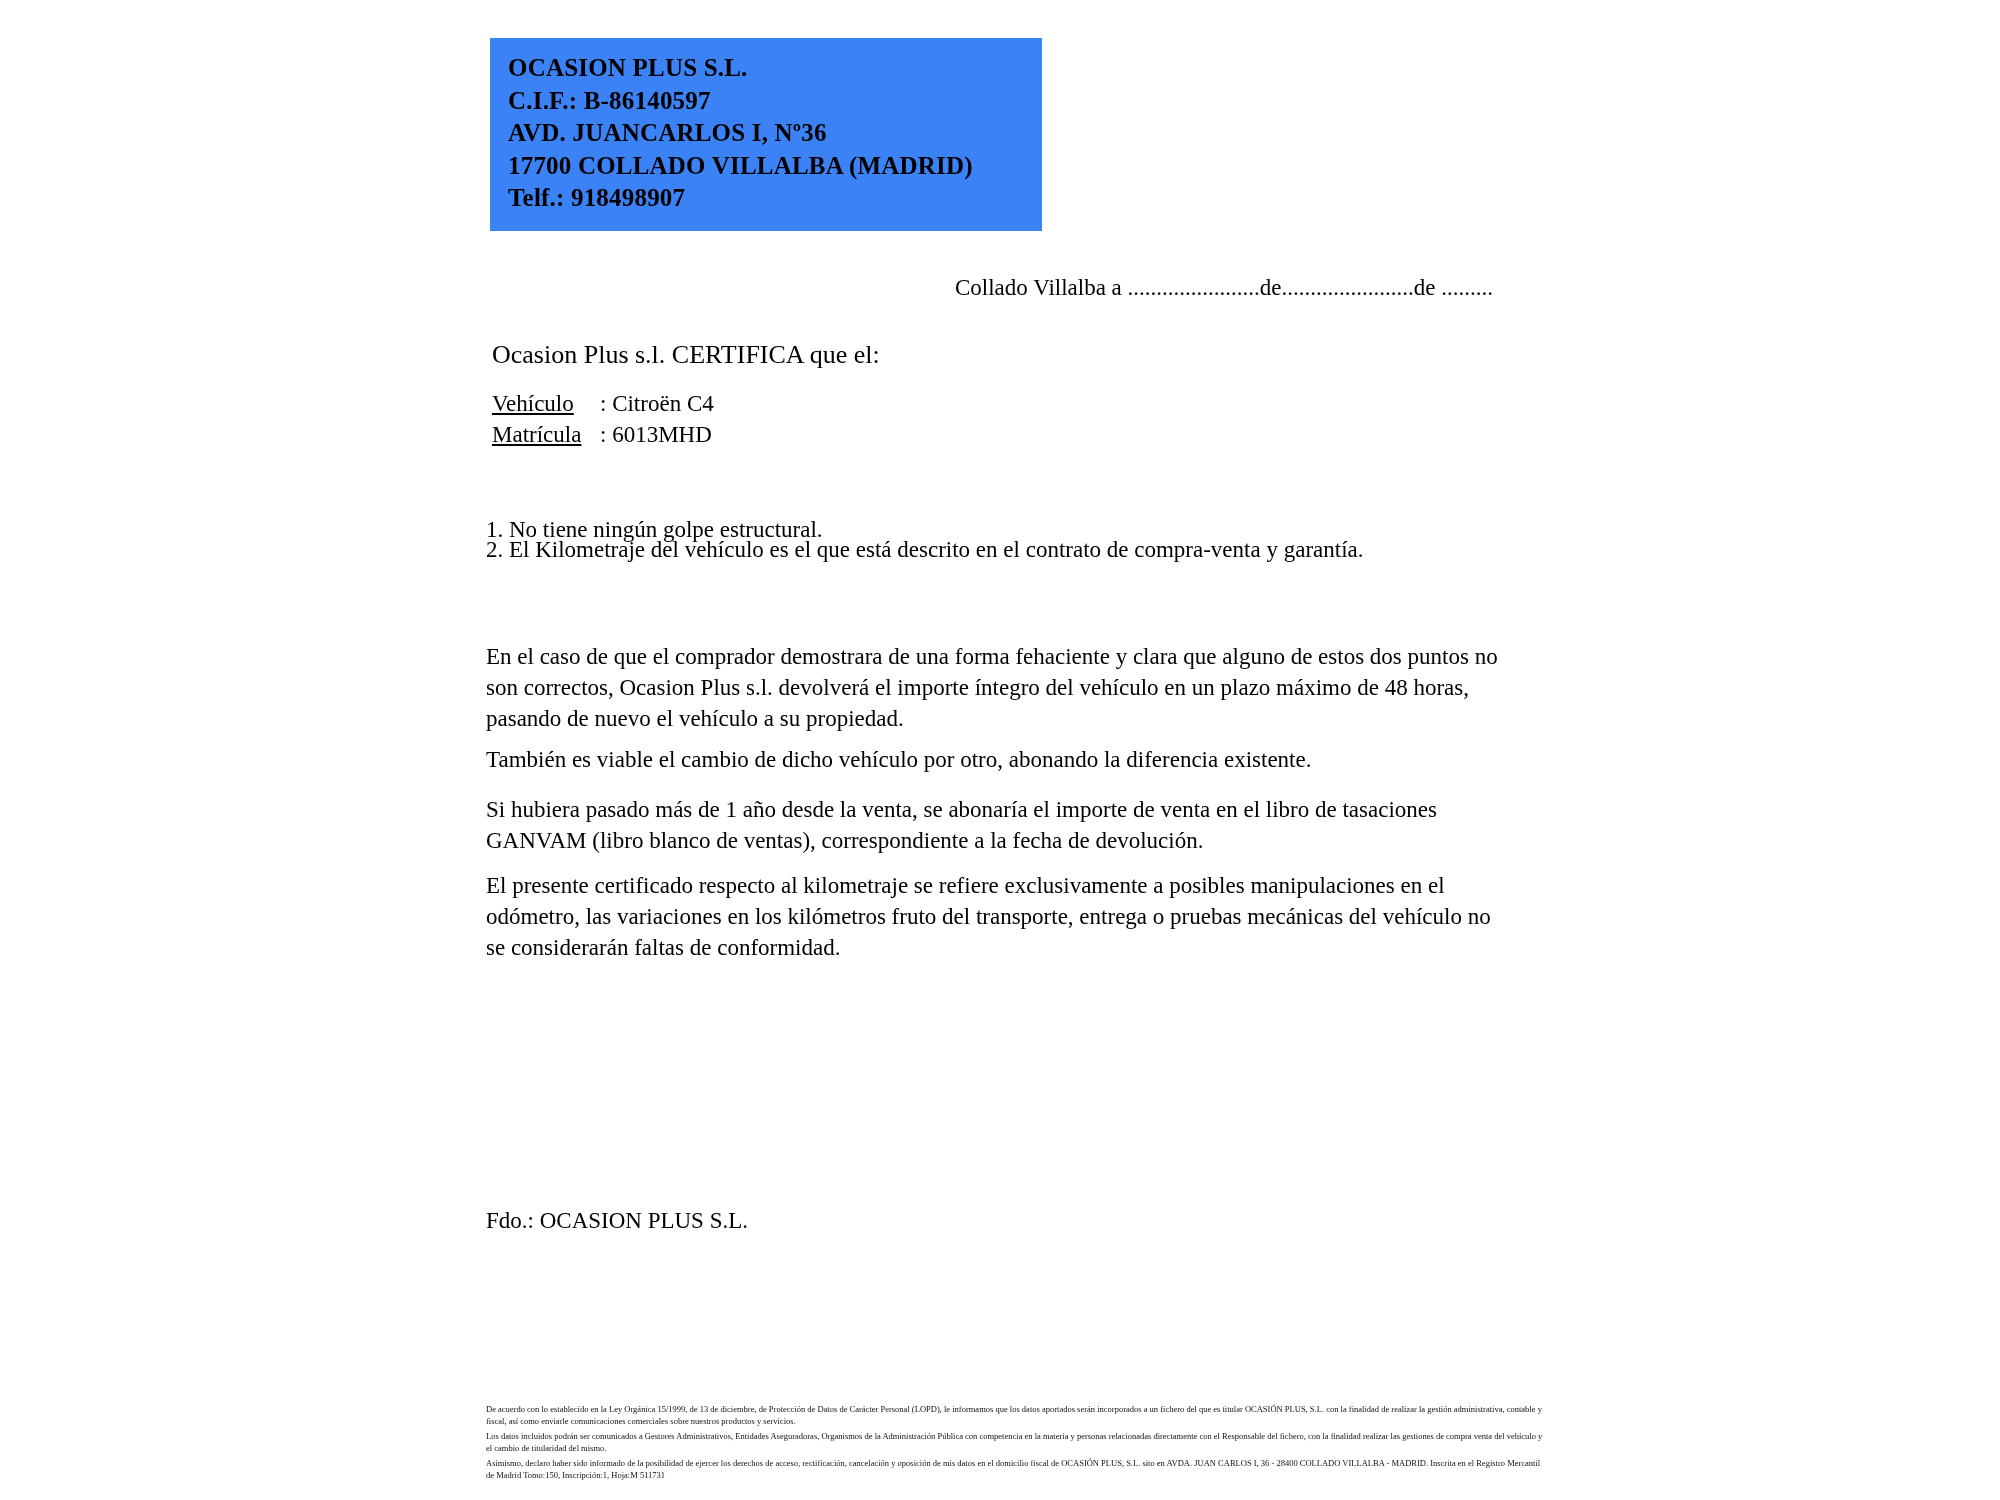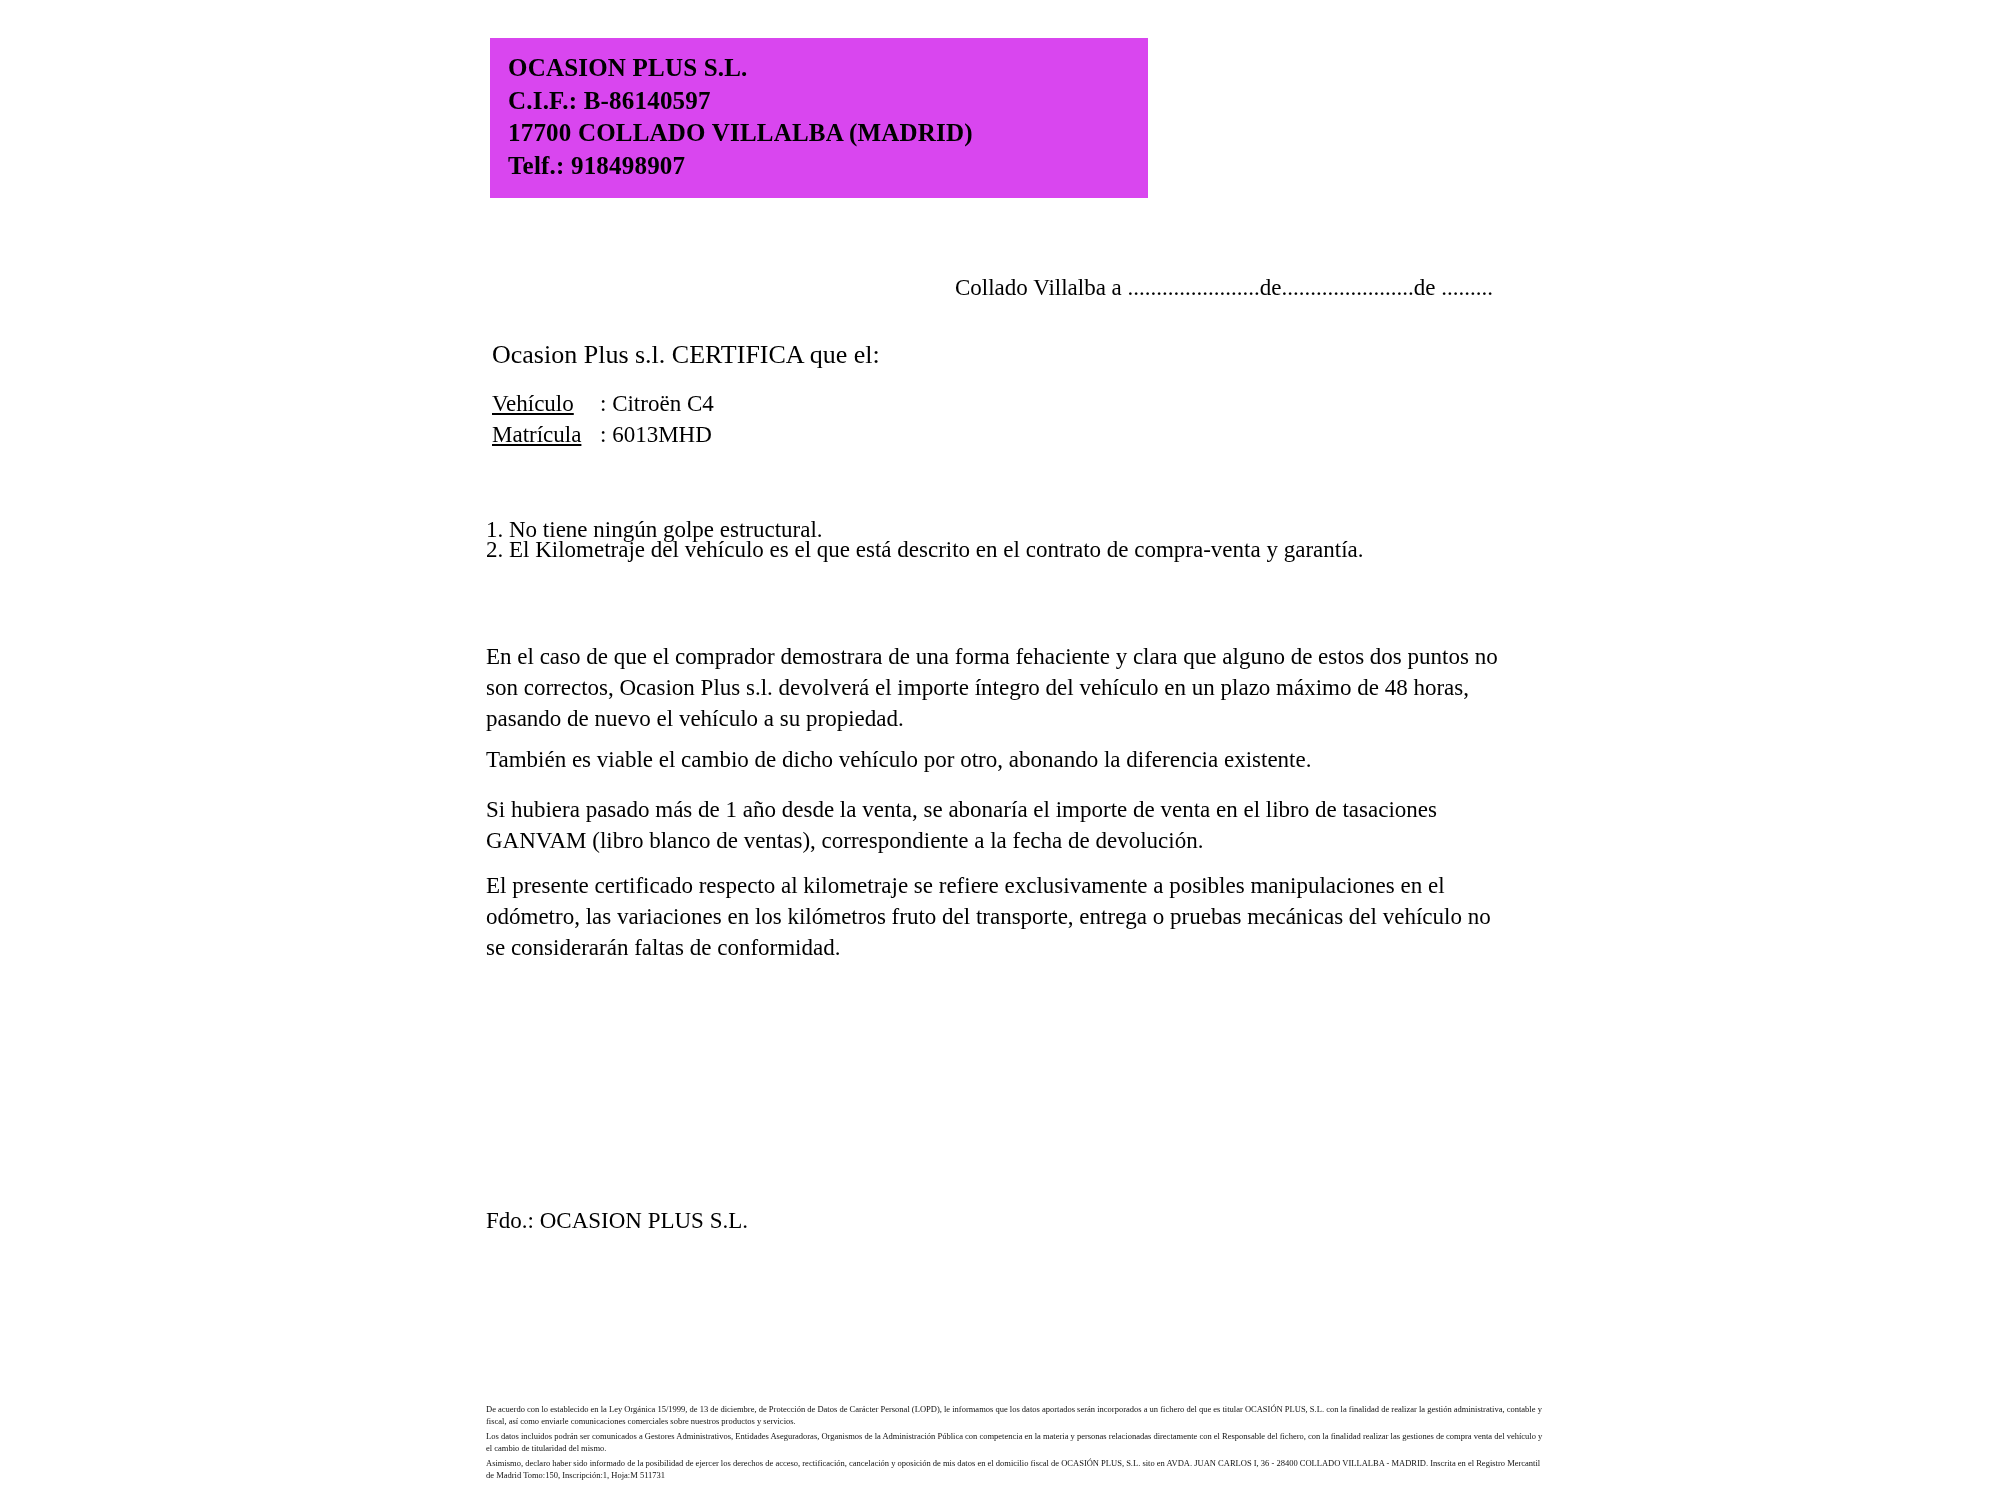--- a/index.html
+++ b/index.html
@@ -20,22 +20,22 @@
     width: 2000px;
     height: 1500px;
     background: #ffffff;
   }
 
   
   .company-block {
     position: absolute;
     left: 490px;
     top: 38px;
-    width: 658px;
-    background: #d946ef;
+    width: 552px;
+    background: #3b82f6;
     padding: 14px 18px 16px 18px;
     box-sizing: border-box;
   }
   .company-line {
     font-weight: bold;
     font-size: 25px;
     line-height: 32.5px;
     letter-spacing: 0.2px;
     white-space: nowrap;
   }
@@ -112,20 +112,21 @@
   .legal p:last-child { margin-bottom: 0; }
 </style>
 </head>
 <body>
 
 <div class="page">
 
   <div class="company-block">
     <div class="company-line">OCASION PLUS S.L.</div>
     <div class="company-line">C.I.F.: B-86140597</div>
+    <div class="company-line">AVD. JUANCARLOS I, Nº36</div>
     <div class="company-line">17700 COLLADO VILLALBA (MADRID)</div>
     <div class="company-line">Telf.: 918498907</div>
   </div>
 
   <div class="place-date">Collado Villalba a .......................de.......................de .........</div>
 
   <div class="certifies">Ocasion Plus s.l. CERTIFICA que el:</div>
 
   <div class="field-row veh">
     <span class="lbl">Vehículo</span><span>:</span>&nbsp;<span>Citroën C4</span>

